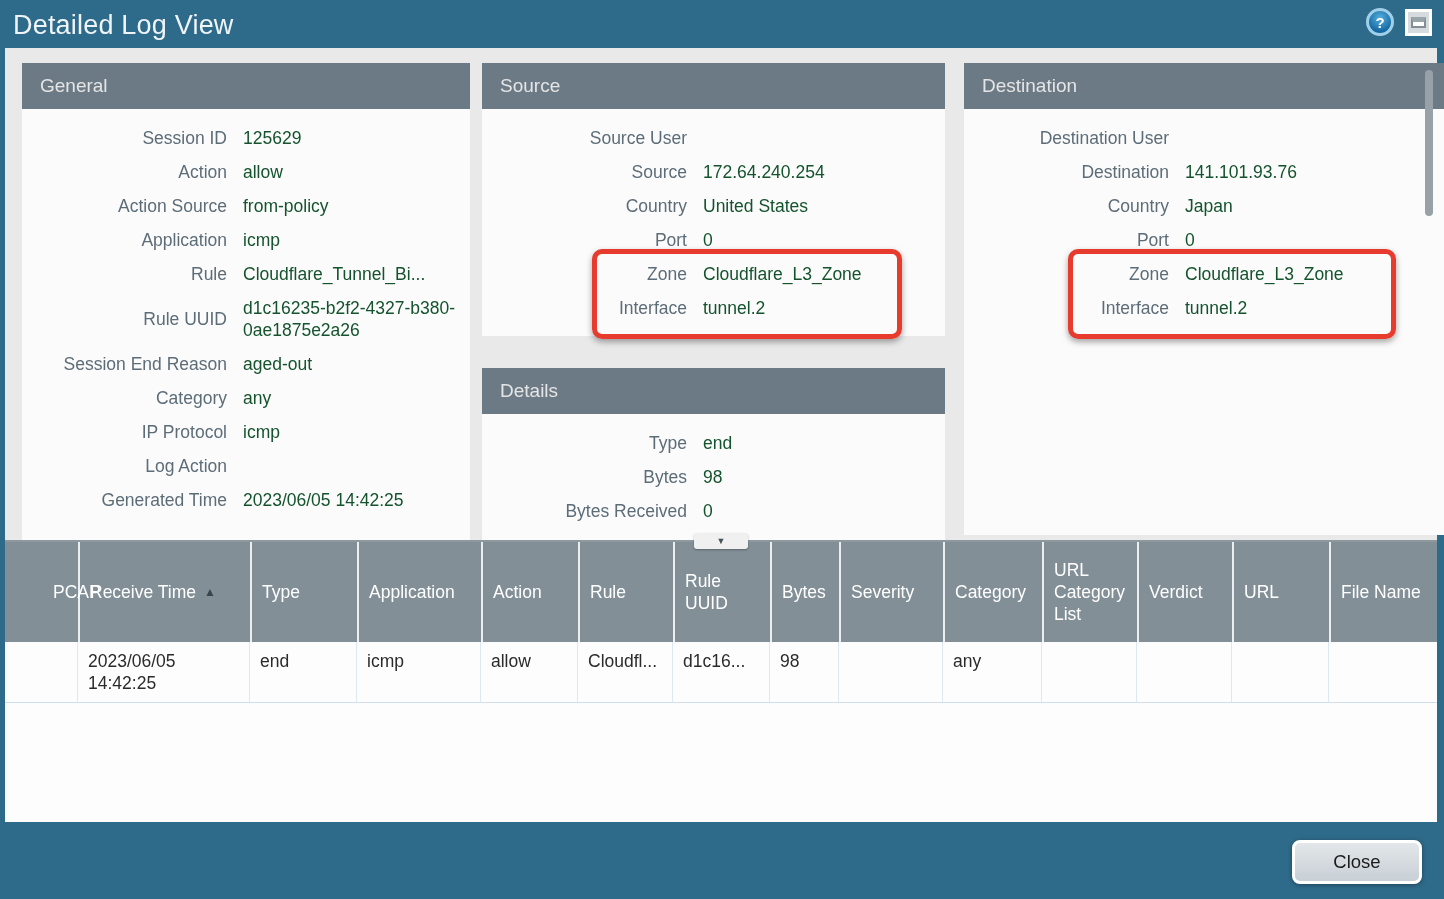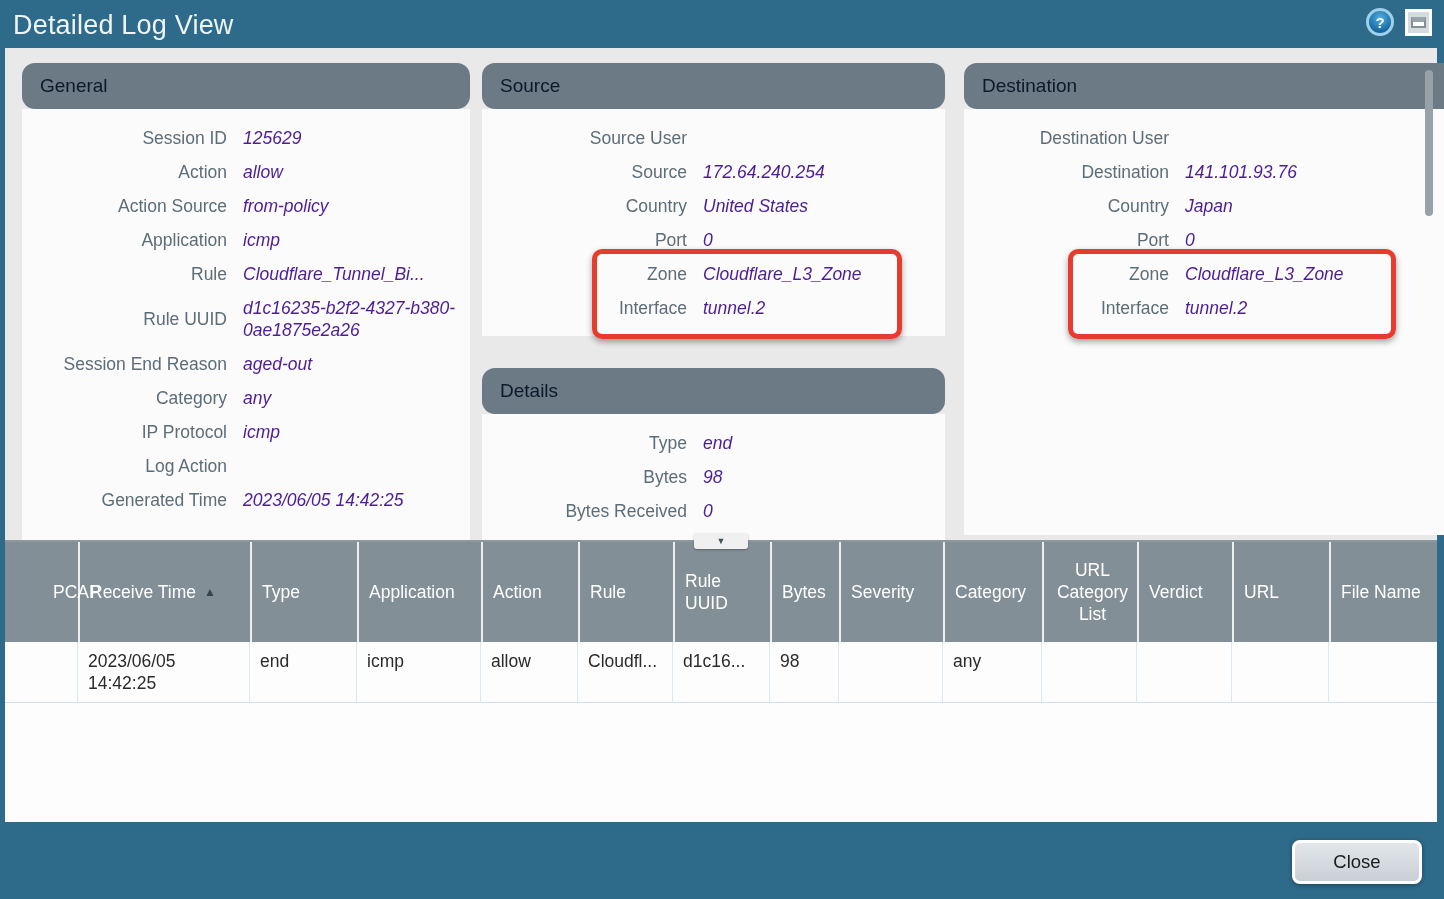--- a/index.html
+++ b/index.html
@@ -16,29 +16,29 @@
              display:flex;align-items:center;justify-content:center;cursor:pointer;}
   .win-icon{width:27px;height:27px;box-sizing:border-box;background:#d6dbdf;border:3px solid #fff;
             display:flex;align-items:center;justify-content:center;cursor:pointer;}
   .win-inner{width:15px;height:11px;box-sizing:border-box;background:#fff;
              border:2px solid #848e95;border-top:5px solid #9aa4ab;}
 
   
   .content{position:absolute;left:5px;top:48px;width:1432px;height:774px;background:#e9e9e9;}
 
   .panel{position:absolute;}
-  .panel-header{height:46px;background:#6b7a85;color:#0f172a;font-size:19px;
-                display:flex;align-items:center;padding-left:18px;box-sizing:border-box;border-radius:13px;}
+  .panel-header{height:46px;background:#6b7a85;color:#e5e5e5;font-size:19px;
+                display:flex;align-items:center;padding-left:18px;box-sizing:border-box;}
   .panel-body{position:relative;background:#fbfbfb;padding-top:12px;box-sizing:border-box;}
 
   .field-row{display:grid;grid-template-columns:205px 1fr;column-gap:16px;
              align-items:center;min-height:34px;padding-right:10px;}
   .field-row.tall{min-height:56px;}
   .flabel{text-align:right;color:#5d6d78;font-size:17.5px;padding-left:32px;}
-  .fvalue{color:#4c1d95;font-size:17.5px;line-height:22px;font-style:italic;}
+  .fvalue{color:#14532d;font-size:17.5px;line-height:22px;}
   .fvalue.break{word-break:break-all;}
 
   #general{left:17px;top:15px;width:448px;}
   #general .panel-body{height:452px;}
   #source{left:477px;top:15px;width:463px;}
   #source .panel-body{height:227px;}
   #details{left:477px;top:320px;width:463px;}
   #details .panel-body{height:170px;}
   #destination{left:959px;top:15px;width:494px;}
   #destination .panel-body{height:426px;}
@@ -63,21 +63,21 @@
       display:flex;align-items:center;padding:0 6px 0 10px;
       border-left:2px solid rgba(255,255,255,.85);cursor:pointer;}
   .th:first-child{border-left:none;padding-left:48px;}
   .sort{margin-left:8px;color:#39444c;font-size:12px;}
   .trow{display:flex;border-bottom:1px solid #cfe0ec;cursor:pointer;}
   .td{box-sizing:border-box;padding:8px 6px 8px 10px;font-size:17.5px;color:#2b2b2b;
       border-right:1px solid #dde9f2;min-height:57px;line-height:22px;word-break:break-word;}
   .td:last-child{border-right:none;}
   .c0{width:73px;}  .c1{width:172px;} .c2{width:107px;} .c3{width:124px;}
   .c4{width:97px;}  .c5{width:95px;}  .c6{width:97px;}  .c7{width:69px;}
-  .c8{width:104px;} .c9{width:99px;}  .c10{width:95px;text-align:center;} .c11{width:95px;}
+  .c8{width:104px;} .c9{width:99px;}  .c10{width:95px;} .c11{width:95px;}
   .c12{width:97px;} .c13{width:106px;flex:1;}
 
   
   .footer{position:absolute;left:0;right:0;bottom:0;height:77px;background:#2e6a89;}
   .close-btn{position:absolute;right:22px;top:18px;width:130px;height:44px;
              background:linear-gradient(#e3e7ea,#c8cfd5);border:3px solid #fff;border-radius:8px;
              font-size:18.5px;color:#1b1b1b;font-family:"Liberation Sans",sans-serif;
              box-shadow:0 1px 4px rgba(0,0,0,.35);cursor:pointer;}
 </style>
 </head>

